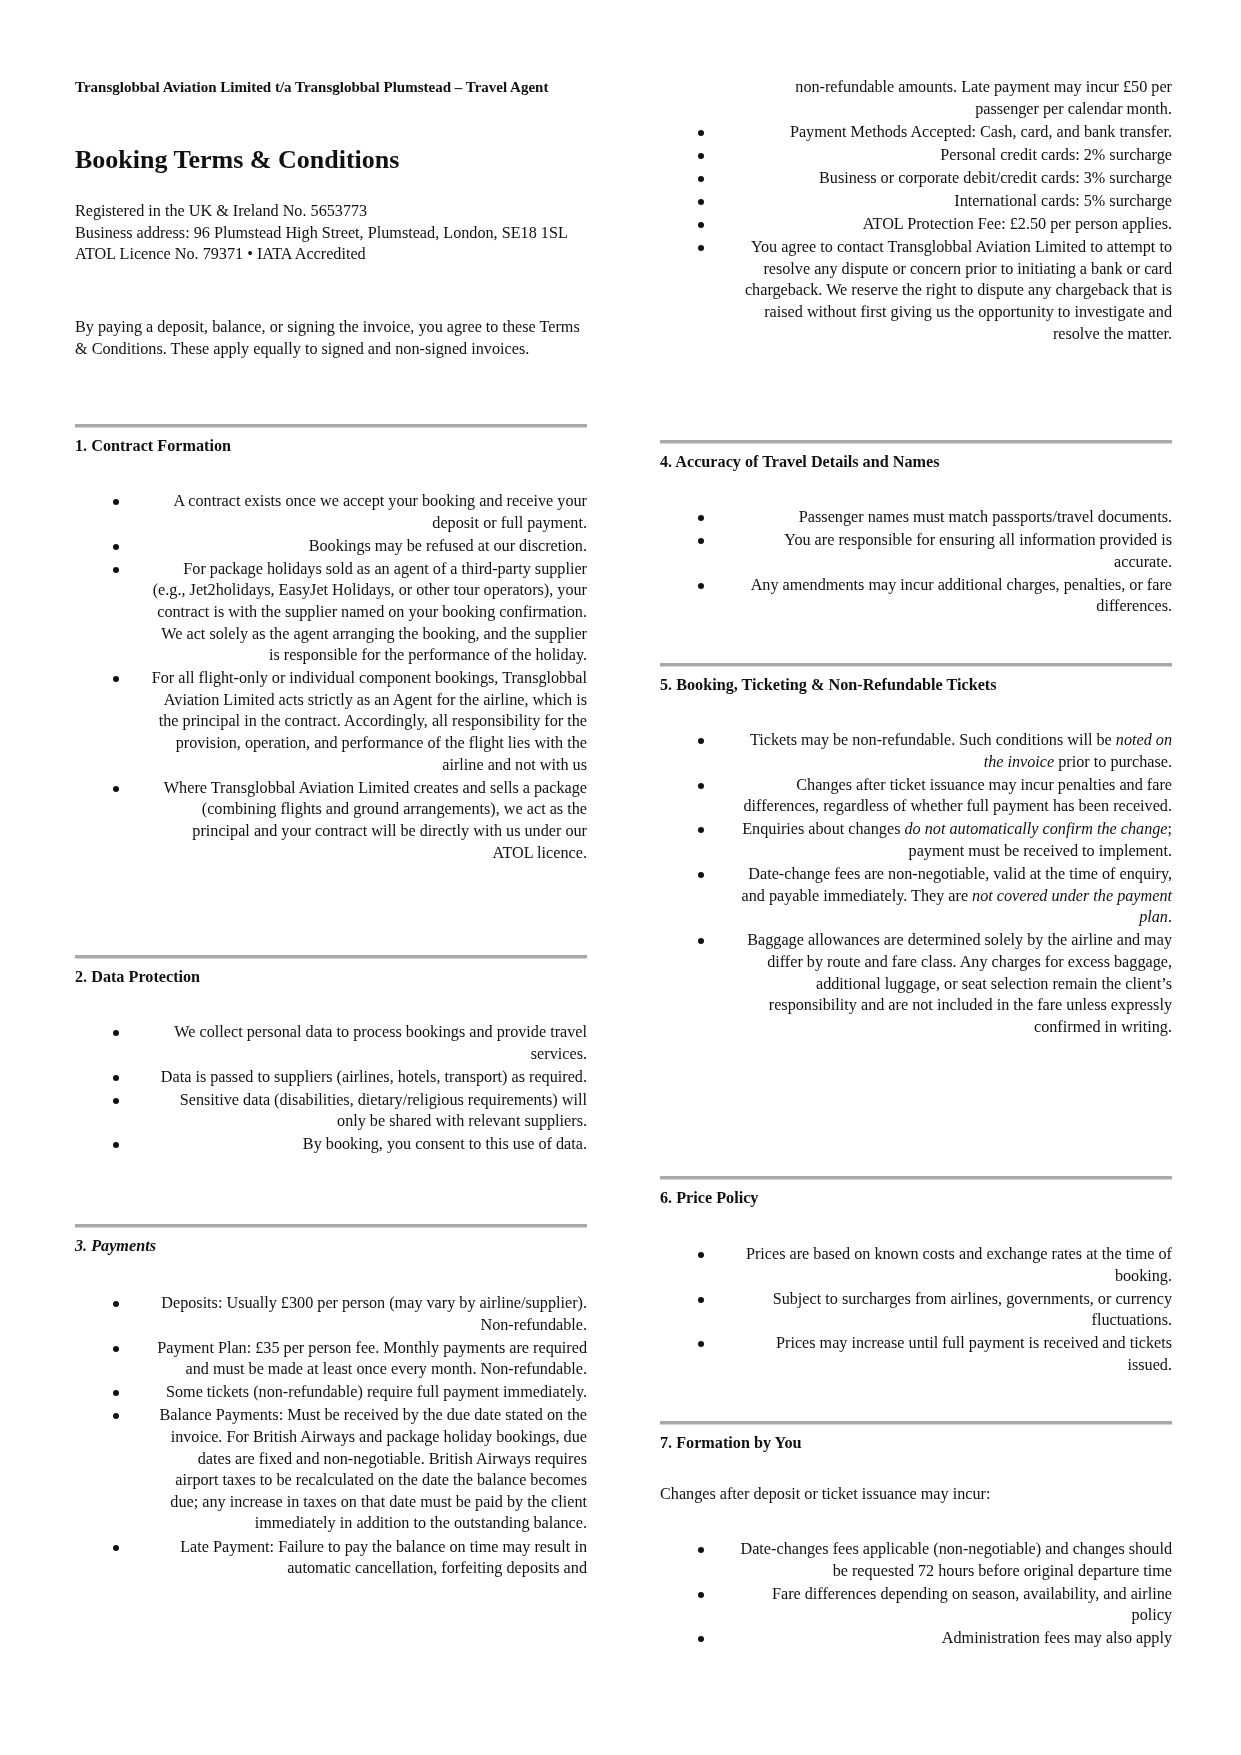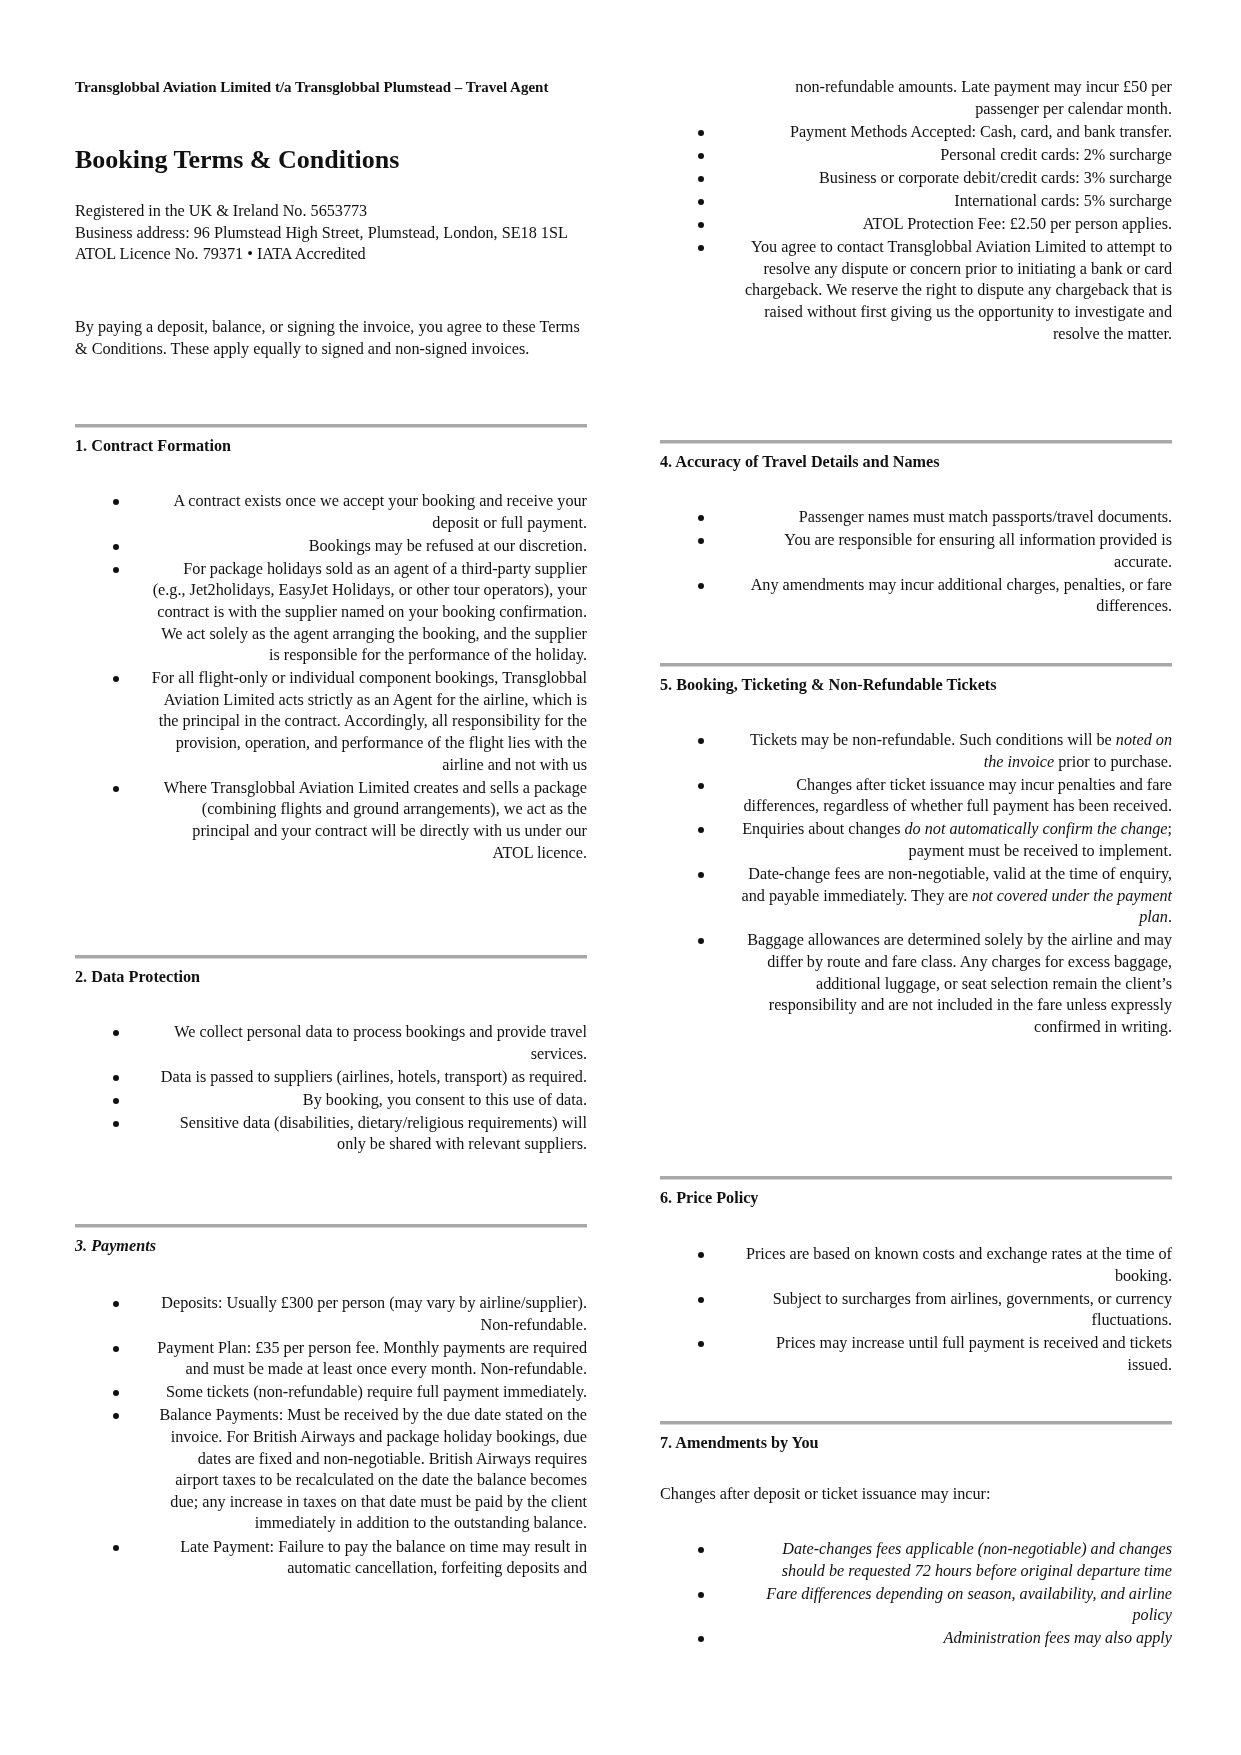--- a/index.html
+++ b/index.html
@@ -48,22 +48,22 @@
   </ul>
 
   <div class="abs rule" style="top:955px;"></div>
   <div class="abs sec-head" style="top:967px;">
     <span>2.</span>
     <span class="title">Data Protection</span>
   </div>
   <ul class="abs blt" style="top:1022px;">
     <li><span class="dot"></span><span>We collect personal data to process bookings and provide travel services.</span></li>
     <li><span class="dot"></span><span>Data is passed to suppliers (airlines, hotels, transport) as required.</span></li>
+    <li><span class="dot"></span><span>Sensitive data (disabilities, dietary/religious requirements) will only be shared with relevant suppliers.</span></li>
     <li><span class="dot"></span><span>By booking, you consent to this use of data.</span></li>
-    <li><span class="dot"></span><span>Sensitive data (disabilities, dietary/religious requirements) will only be shared with relevant suppliers.</span></li>
   </ul>
 
   <div class="abs rule" style="top:1224px;"></div>
   <div class="abs sec-head allital" style="top:1236px;">
     <span>3.</span>
     <span class="title">Payments</span>
   </div>
   <ul class="abs blt" style="top:1293px;">
     <li><span class="dot"></span><span>Deposits: Usually £300 per person (may vary by airline/supplier). Non-refundable.</span></li>
     <li><span class="dot"></span><span>Payment Plan: £35 per person fee. Monthly payments are required and must be made at least once every month. Non-refundable.</span></li>
@@ -115,21 +115,21 @@
   </div>
   <ul class="abs blt" style="top:1244px;">
     <li><span class="dot"></span><span>Prices are based on known costs and exchange rates at the time of booking.</span></li>
     <li><span class="dot"></span><span>Subject to surcharges from airlines, governments, or currency fluctuations.</span></li>
     <li><span class="dot"></span><span>Prices may increase until full payment is received and tickets issued.</span></li>
   </ul>
 
   <div class="abs rule" style="top:1421px;"></div>
   <div class="abs sec-head" style="top:1433px;">
     <span>7.</span>
-    <span class="title">Amendments by You</span>
+    <span class="title">Formation by You</span>
   </div>
   <p class="abs para" style="top:1484px;">Changes after deposit or ticket issuance may incur:</p>
-  <ul class="abs blt" style="top:1539px;font-style:italic;">
+  <ul class="abs blt" style="top:1539px;">
     <li><span class="dot"></span><span>Date-changes fees applicable (non-negotiable) and changes should be requested 72 hours before original departure time</span></li>
     <li><span class="dot"></span><span>Fare differences depending on season, availability, and airline policy</span></li>
     <li><span class="dot"></span><span>Administration fees may also apply</span></li>
   </ul>
 </div>
 
 </body></html>

